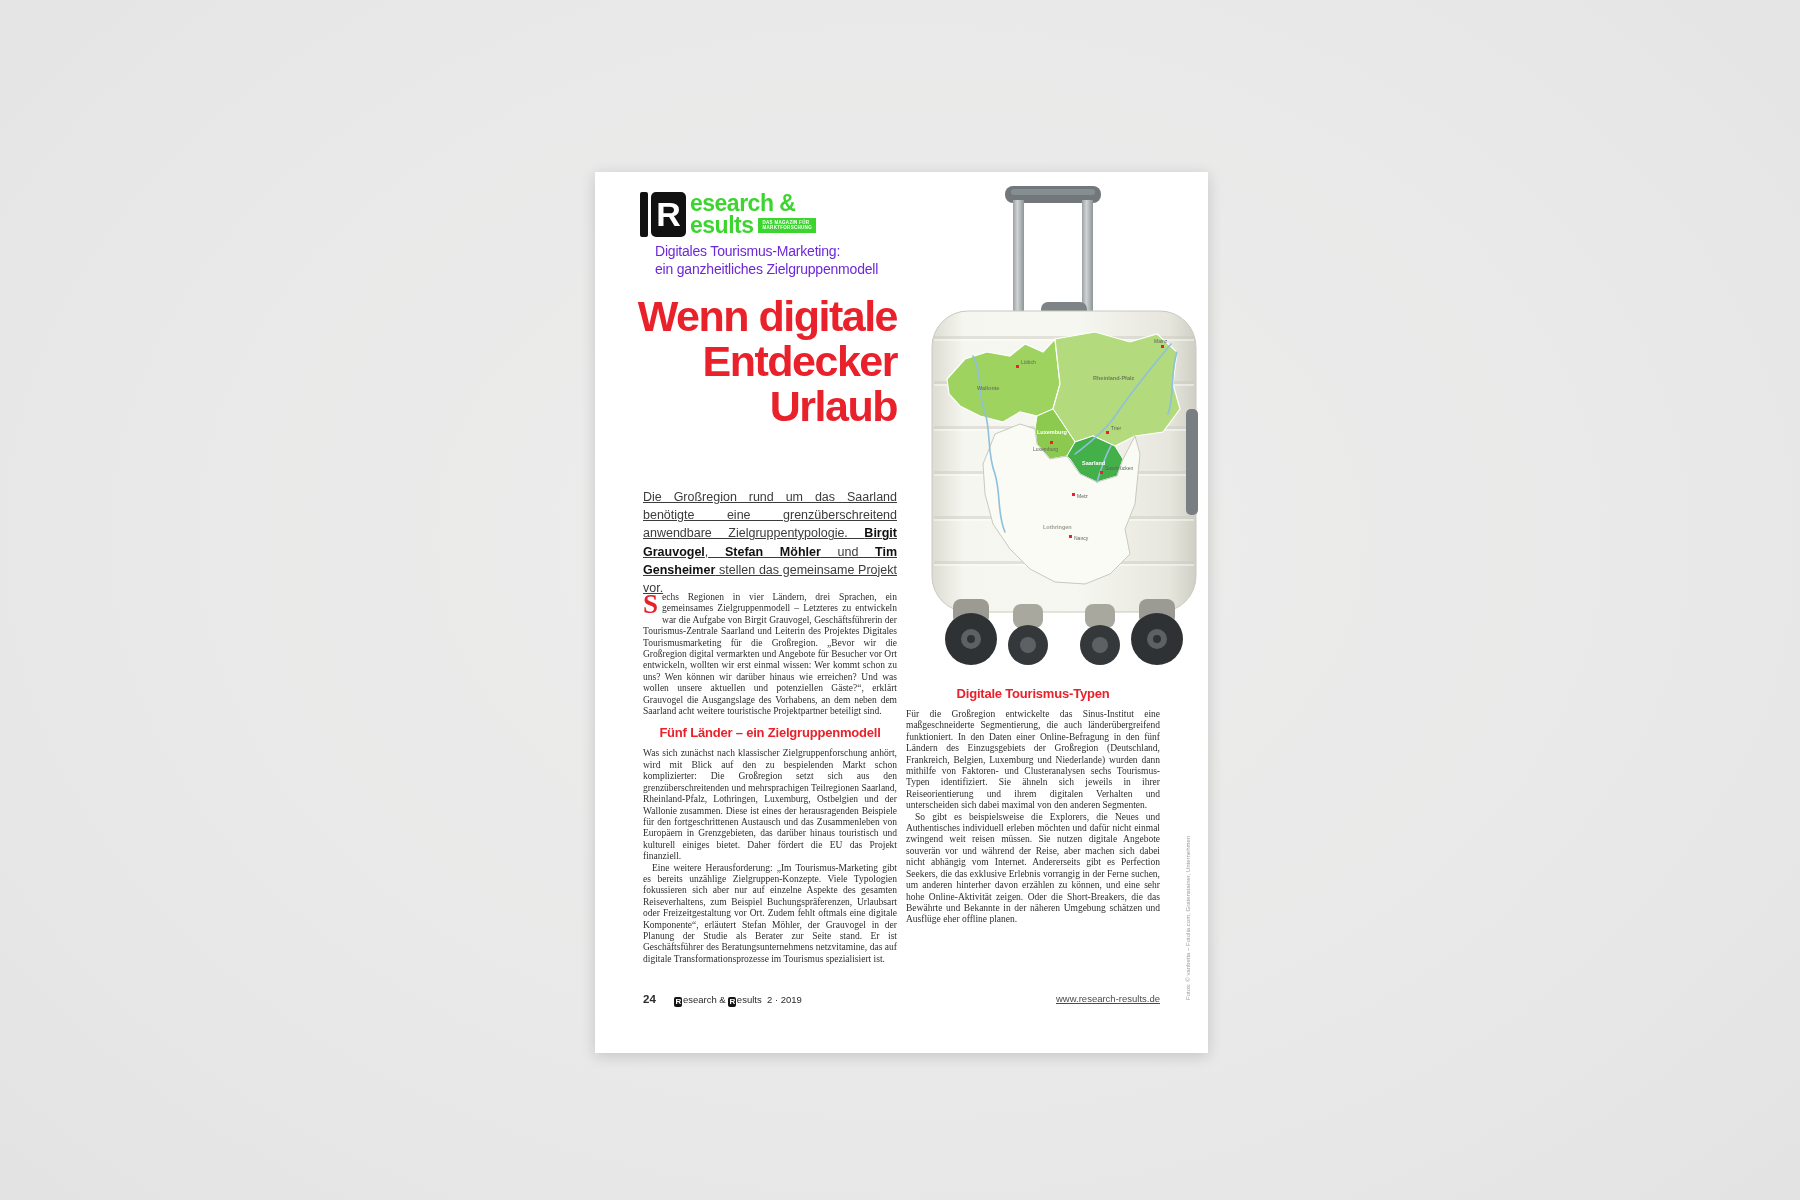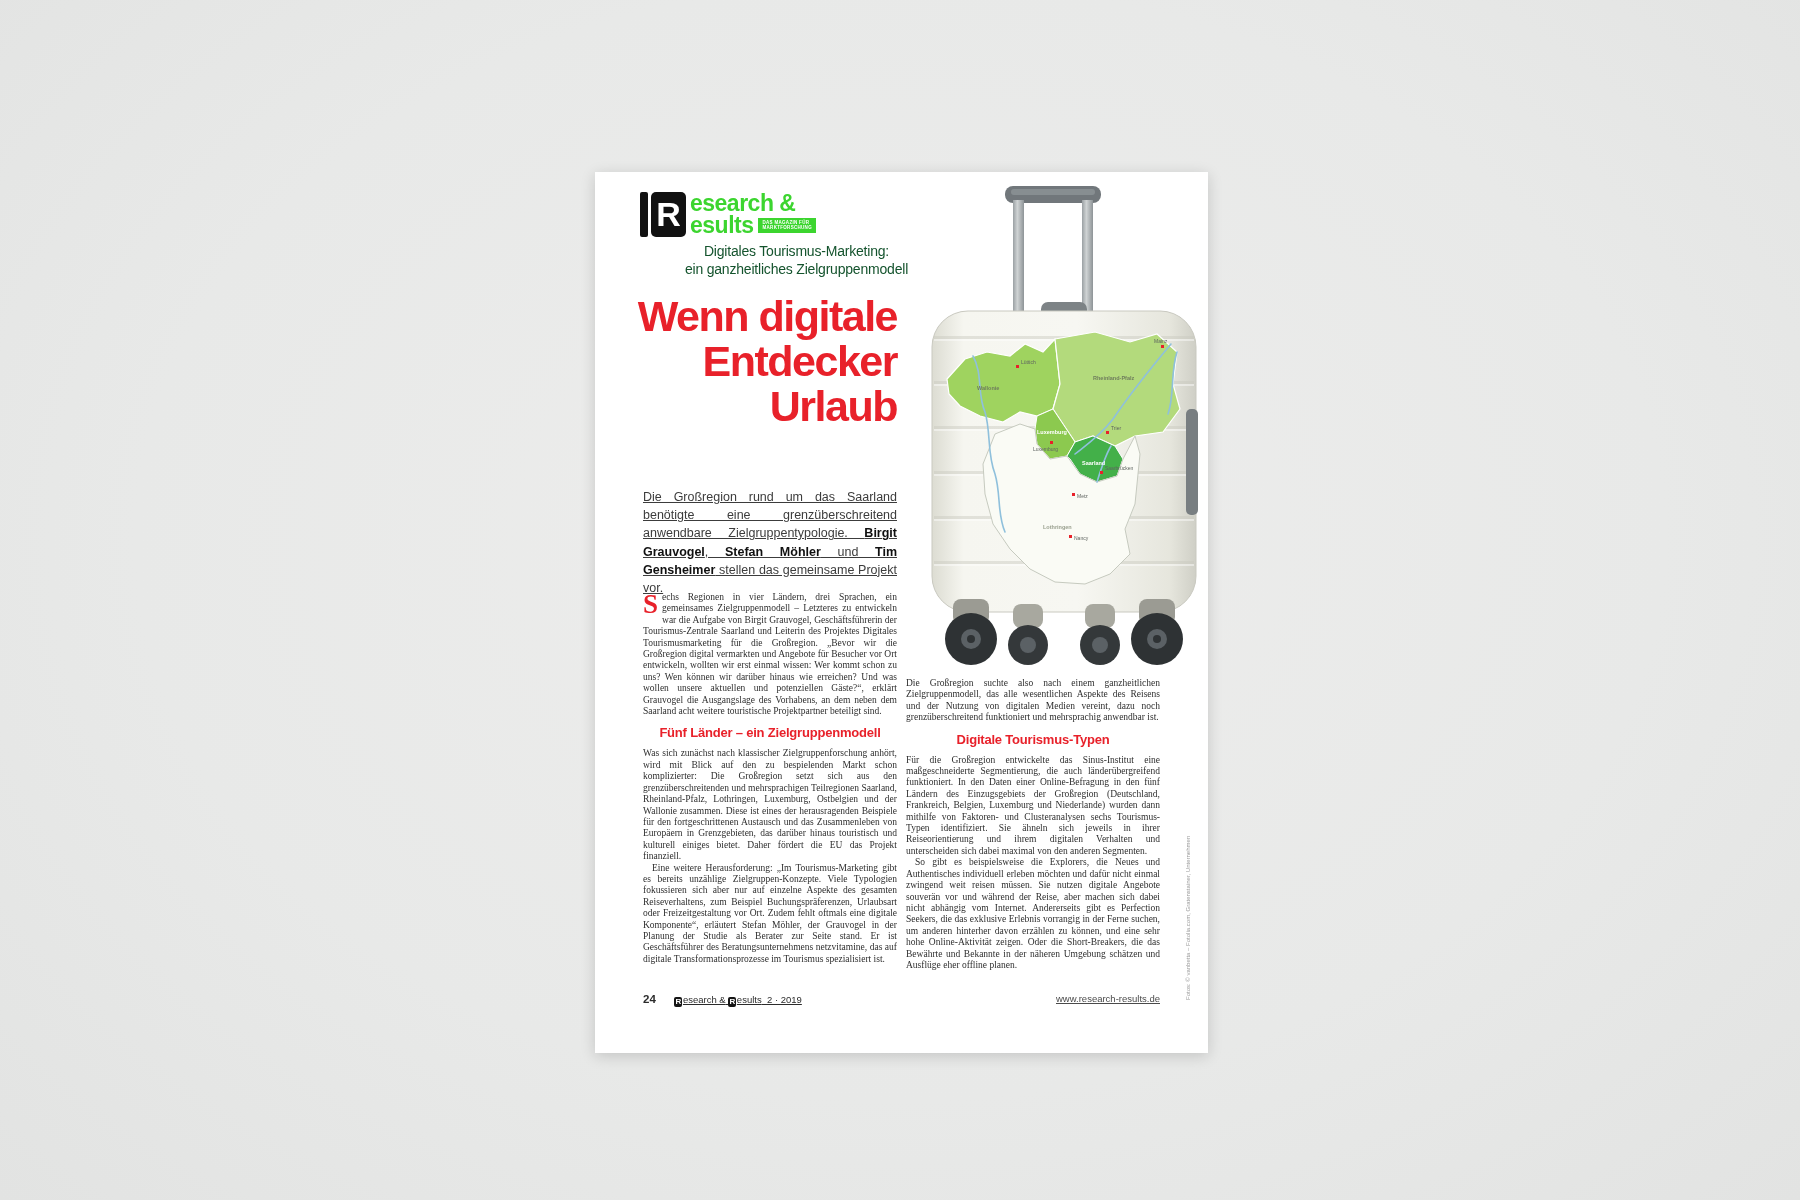--- a/index.html
+++ b/index.html
@@ -18,22 +18,22 @@
   .logo-bar{width:8px;height:45px;background:#111;border-radius:2px;margin-right:3px;}
   .logo-square{width:35px;height:45px;background:#111;border-radius:5px;color:#fff;
     font:bold 34px/45px "Liberation Sans",sans-serif;text-align:center;}
   .logo-words{display:flex;flex-direction:column;}
   .logo-word{color:#3cd52f;font:bold 23px/22px "Liberation Sans",sans-serif;letter-spacing:-0.5px;}
   .logo-line2{display:flex;align-items:center;}
   .logo-badge{display:inline-block;background:#3cd52f;margin-left:5px;padding:2px 4px;}
   .logo-badge div{color:#fff;font:bold 4.5px/5.5px "Liberation Sans",sans-serif;
     text-transform:uppercase;letter-spacing:.3px;white-space:nowrap;}
   
-  .kicker{position:absolute;left:44px;top:70px;width:315px;text-align:center;
-    font:14px/18px "Liberation Sans",sans-serif;color:#14532d;letter-spacing:-0.2px;}
+  .kicker{position:absolute;left:60px;top:70px;width:315px;text-align:left;
+    font:14px/18px "Liberation Sans",sans-serif;color:#6d28d9;letter-spacing:-0.2px;}
   .headline{position:absolute;left:0px;top:122px;width:302px;text-align:right;
     font:bold 43px/45px "Liberation Sans",sans-serif;letter-spacing:-1.5px;color:#e8212a;}
   
   .intro{position:absolute;left:48px;top:316px;width:254px;
     font:12.5px/18.2px "Liberation Sans",sans-serif;color:#3c3c3c;text-align:justify;text-decoration:underline;}
   .intro b{color:#101010;}
   
   .col{position:absolute;width:254px;font:9.5px/11.4px "Liberation Serif",serif;
     color:#2e2e2e;text-align:justify;}
   .col-left{left:48px;top:420px;}
@@ -46,21 +46,21 @@
   .dropcap{float:left;color:#e8212a;font:bold 27px/22px "Liberation Serif",serif;
     margin:1px 4px 0 0;}
   
   .footer{position:absolute;left:48px;right:48px;top:820px;height:16px;
     font:9.5px/14px "Liberation Sans",sans-serif;color:#2b2b2b;}
   .footer .pagenum{font:bold 11.5px/14px "Liberation Sans",sans-serif;margin-right:16px;}
   .footer .site{position:absolute;right:0;top:0;color:#4a4a4a;text-decoration:underline;}
   .mini-mark{display:inline-block;width:8px;height:10px;background:#151515;color:#fff;
     font:bold 8px/10px "Liberation Sans",sans-serif;text-align:center;border-radius:2px;
     vertical-align:-1px;margin-right:0.5px;}
-  .footer .mag{letter-spacing:0;text-decoration:underline;}
+  .footer .mag{letter-spacing:0;}
   
   .credit{position:absolute;left:589px;top:828px;width:140px;height:8px;
     transform:rotate(-90deg);transform-origin:0 0;
     font:6px/8px "Liberation Sans",sans-serif;color:#9a9a9a;white-space:nowrap;}
   
   .suitcase{position:absolute;left:330px;top:12px;width:278px;height:492px;}
 </style>
 </head>
 <body>
 
@@ -97,21 +97,20 @@
   <div class="intro"><span>Die Großregion rund um das Saarland benötigte eine grenzüberschreitend anwendbare Zielgruppentypologie. </span><b>Birgit Grauvogel</b><span>, </span><b>Stefan Möhler</b><span> und </span><b>Tim Gensheimer</b><span> stellen das gemeinsame Projekt vor.</span></div>
 
   <div class="col col-left">
     <p><span class="dropcap">S</span><span>echs Regionen in vier Ländern, drei Sprachen, ein gemeinsames Zielgruppenmodell – Letzteres zu entwickeln war die Aufgabe von Birgit Grauvogel, Geschäftsführerin der Tourismus-Zentrale Saarland und Leiterin des Projektes Digitales Tourismusmarketing für die Großregion. „Bevor wir die Großregion digital vermarkten und Angebote für Besucher vor Ort entwickeln, wollten wir erst einmal wissen: Wer kommt schon zu uns? Wen können wir darüber hinaus wie erreichen? Und was wollen unsere aktuellen und potenziellen Gäste?“, erklärt Grauvogel die Ausgangslage des Vorhabens, an dem neben dem Saarland acht weitere touristische Projektpartner beteiligt sind.</span></p>
     <h3 class="subhead">Fünf Länder – ein Zielgruppenmodell</h3>
     <p>Was sich zunächst nach klassischer Zielgruppenforschung anhört, wird mit Blick auf den zu bespielenden Markt schon komplizierter: Die Großregion setzt sich aus den grenzüberschreitenden und mehrsprachigen Teilregionen Saarland, Rheinland-Pfalz, Lothringen, Luxemburg, Ostbelgien und der Wallonie zusammen. Diese ist eines der herausragenden Beispiele für den fortgeschrittenen Austausch und das Zusammenleben von Europäern in Grenzgebieten, das darüber hinaus touristisch und kulturell einiges bietet. Daher fördert die EU das Projekt finanziell.</p>
     <p class="indent">Eine weitere Herausforderung: „Im Tourismus-Marketing gibt es bereits unzählige Zielgruppen-Konzepte. Viele Typologien fokussieren sich aber nur auf einzelne Aspekte des gesamten Reiseverhaltens, zum Beispiel Buchungspräferenzen, Urlaubsart oder Freizeitgestaltung vor Ort. Zudem fehlt oftmals eine digitale Komponente“, erläutert Stefan Möhler, der Grauvogel in der Planung der Studie als Berater zur Seite stand. Er ist Geschäftsführer des Beratungsunternehmens netzvitamine, das auf digitale Transformationsprozesse im Tourismus spezialisiert ist.</p>
   </div>
 
   <div class="col col-right">
-    <p>Die Großregion suchte also nach einem ganzheitlichen Zielgruppenmodell, das alle wesentlichen Aspekte des Reisens und der Nutzung von digitalen Medien vereint, dazu noch grenzüberschreitend funktioniert und mehrsprachig anwendbar ist.</p>
     <h3 class="subhead">Digitale Tourismus-Typen</h3>
     <p>Für die Großregion entwickelte das Sinus-Institut eine maßgeschneiderte Segmentierung, die auch länderübergreifend funktioniert. In den Daten einer Online-Befragung in den fünf Ländern des Einzugsgebiets der Großregion (Deutschland, Frankreich, Belgien, Luxemburg und Niederlande) wurden dann mithilfe von Faktoren- und Clusteranalysen sechs Tourismus-Typen identifiziert. Sie ähneln sich jeweils in ihrer Reiseorientierung und ihrem digitalen Verhalten und unterscheiden sich dabei maximal von den anderen Segmenten.</p>
     <p class="indent">So gibt es beispielsweise die Explorers, die Neues und Authentisches individuell erleben möchten und dafür nicht einmal zwingend weit reisen müssen. Sie nutzen digitale Angebote souverän vor und während der Reise, aber machen sich dabei nicht abhängig vom Internet. Andererseits gibt es Perfection Seekers, die das exklusive Erlebnis vorrangig in der Ferne suchen, um anderen hinterher davon erzählen zu können, und eine sehr hohe Online-Aktivität zeigen. Oder die Short-Breakers, die das Bewährte und Bekannte in der näheren Umgebung schätzen und Ausflüge eher offline planen.</p>
   </div>
 
   <div class="suitcase">
     <svg width="278" height="492" viewBox="0 0 278 492" xmlns="http://www.w3.org/2000/svg">
       <defs>
         <linearGradient id="caseGrad" x1="0" y1="0" x2="1" y2="0">
           <stop offset="0" stop-color="#dededo"></stop>

